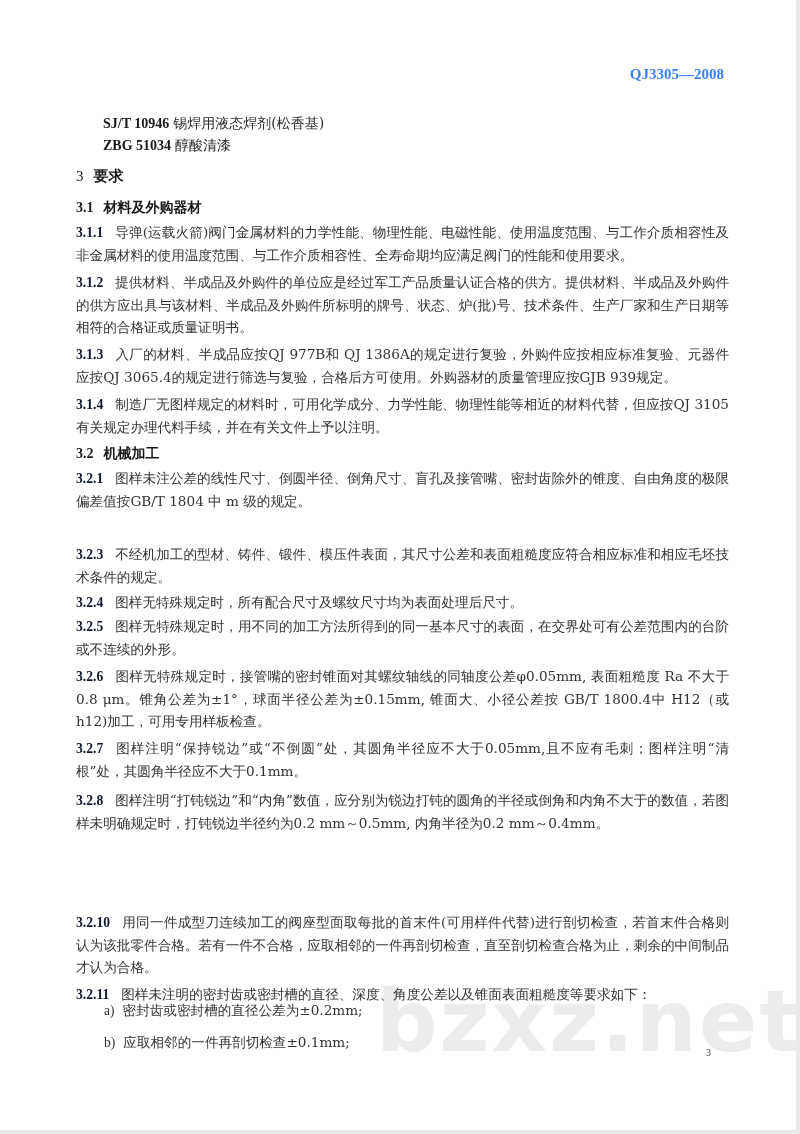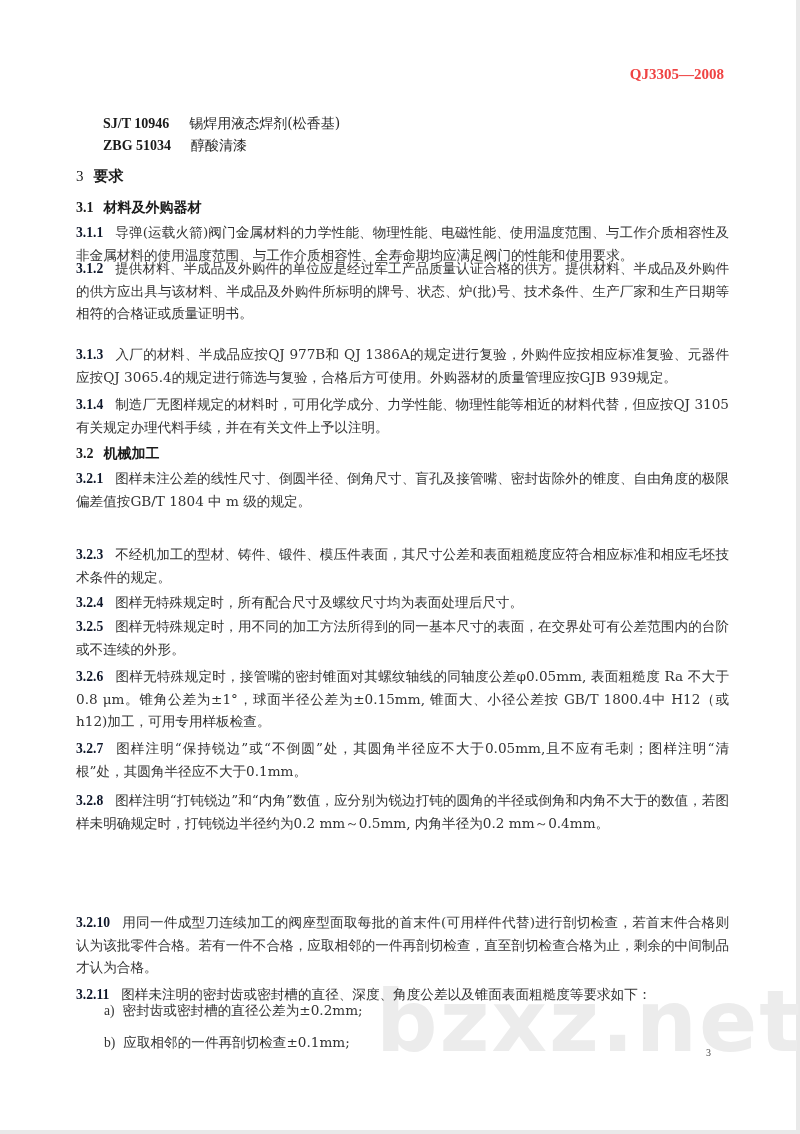--- a/index.html
+++ b/index.html
@@ -22,26 +22,26 @@
     color: #ececec; line-height: 1; white-space: nowrap;
     z-index: 0;
   }
   .content {
     position: absolute; left: 0; top: 0; width: 796px; height: 1130px;
     z-index: 1;
   }
   .doc-code {
     position: absolute; right: 72px; top: 66px;
     font-family: "Liberation Serif", serif; font-weight: bold; font-size: 15px;
-    color: #ef4444;
+    color: #3b82f6;
   }
   .ref {
     position: absolute; left: 103px; font-size: 14px; white-space: nowrap;
   }
-  .ref .code { font-family: "Liberation Serif", serif; font-weight: bold; margin-right: 20px; color: #1a1a1a; }
+  .ref .code { font-family: "Liberation Serif", serif; font-weight: bold; margin-right: 4px; color: #1a1a1a; }
   .h1 {
     position: absolute; left: 76px; font-size: 15px; font-weight: bold;
     font-family: "DejaVu Sans", "Liberation Sans", sans-serif; color: #1a1a1a;
   }
   .h1 .num { font-weight: normal; font-family: "Liberation Serif", serif; margin-right: 10px; }
   .h2 {
     position: absolute; left: 76px; font-size: 14px; font-weight: bold;
     font-family: "DejaVu Sans", "Liberation Sans", sans-serif; color: #1a1a1a;
   }
   .h2 .num { font-family: "Liberation Serif", serif; margin-right: 10px; }
@@ -83,21 +83,21 @@
       <span class="num">3</span><span>要求</span>
     </div>
 
     <div class="h2" style="top:199px">
       <span class="num">3.1</span><span>材料及外购器材</span>
     </div>
 
     <div class="para" style="top:221px">
       <span class="num">3.1.1</span><span>导弹(运载火箭)阀门金属材料的力学性能、物理性能、电磁性能、使用温度范围、与工作介质相容性及非金属材料的使用温度范围、与工作介质相容性、全寿命期均应满足阀门的性能和使用要求。</span>
     </div>
-    <div class="para" style="top:257px">
+    <div class="para" style="top:271px">
       <span class="num">3.1.2</span><span>提供材料、半成品及外购件的单位应是经过军工产品质量认证合格的供方。提供材料、半成品及外购件的供方应出具与该材料、半成品及外购件所标明的牌号、状态、炉(批)号、技术条件、生产厂家和生产日期等相符的合格证或质量证明书。</span>
     </div>
     <div class="para" style="top:343px">
       <span class="num">3.1.3</span><span>入厂的材料、半成品应按QJ 977B和 QJ 1386A的规定进行复验，外购件应按相应标准复验、元器件应按QJ 3065.4的规定进行筛选与复验，合格后方可使用。外购器材的质量管理应按GJB 939规定。</span>
     </div>
     <div class="para" style="top:393px">
       <span class="num">3.1.4</span><span>制造厂无图样规定的材料时，可用化学成分、力学性能、物理性能等相近的材料代替，但应按QJ 3105有关规定办理代料手续，并在有关文件上予以注明。</span>
     </div>
 
     <div class="h2" style="top:445px">

